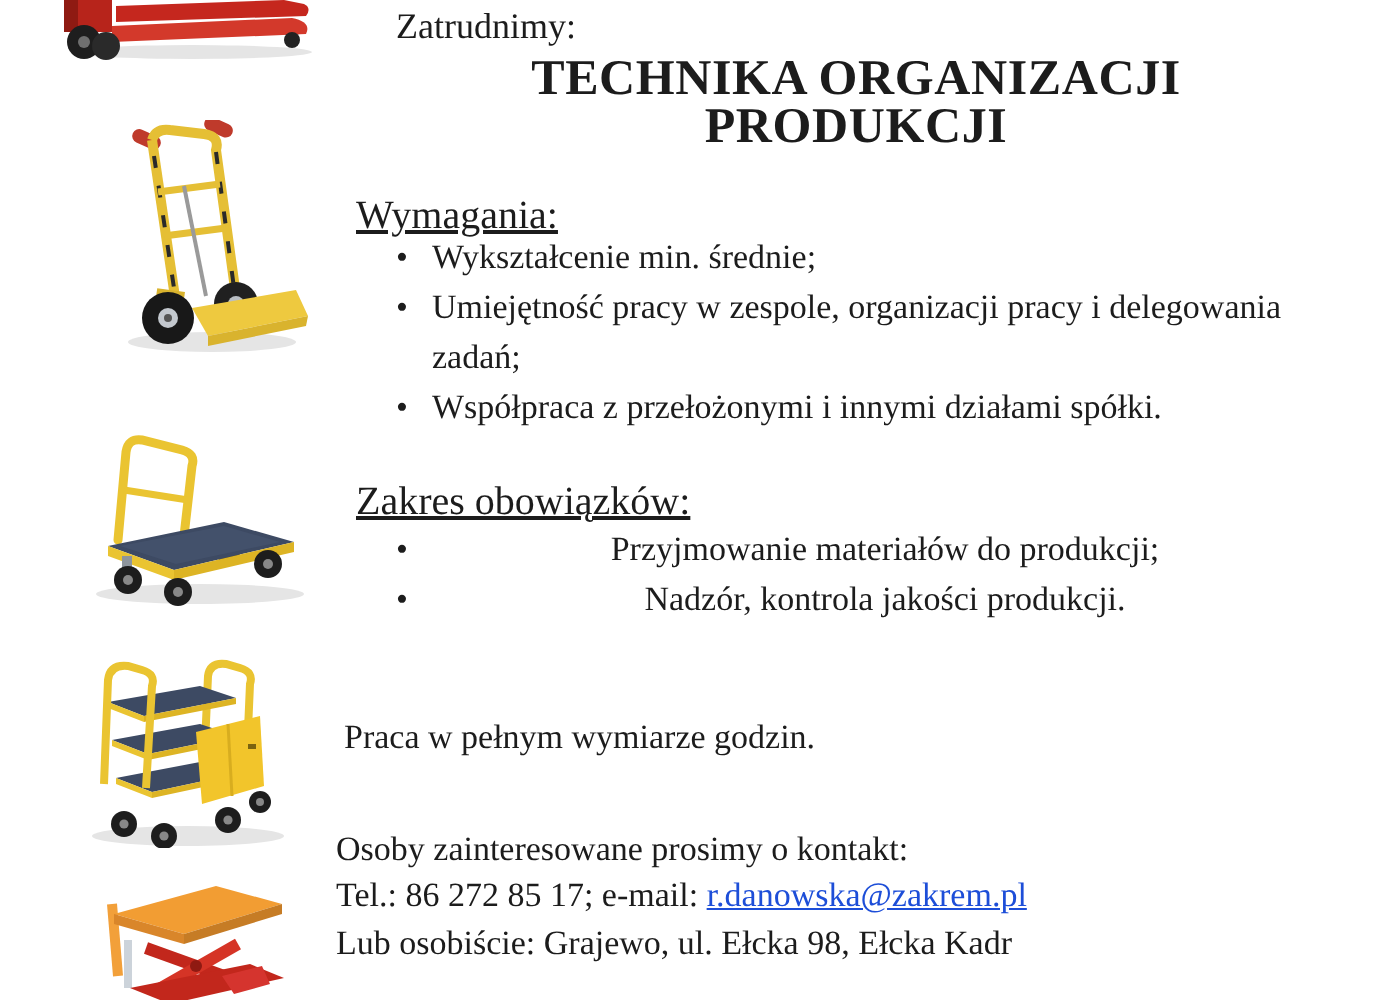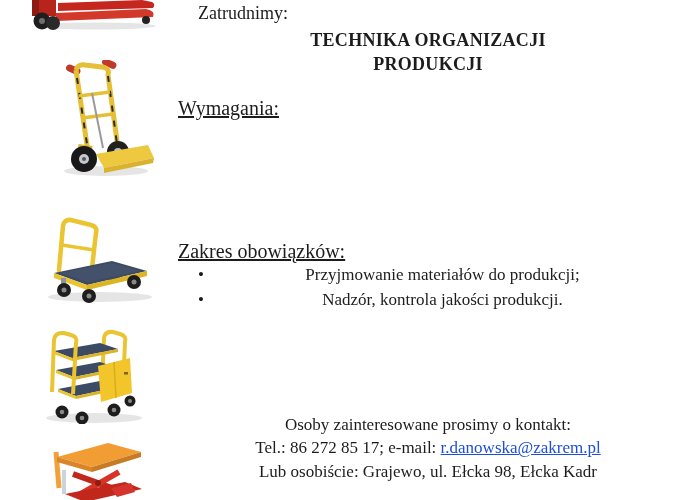--- a/index.html
+++ b/index.html
@@ -14,21 +14,21 @@
     background:#ffffff; overflow:hidden;border-radius:29px;
   }
   .abs { position:absolute; }
   .txt { font-size:17px; line-height:23px; }
 
   .intro { left:198px; top:2px; font-size:18px; }
 
   .title-block {
     left:168px; top:28px; width:520px;
     text-align:center; font-weight:bold;
-    font-size:18px; line-height:24px; letter-spacing:0.3px;
+    font-size:25px; line-height:24px; letter-spacing:0.3px;
   }
 
   .section-heading {
     font-size:20px; text-decoration:underline;
   }
   .h-wymagania { left:178px; top:97px; }
   .h-zakres   { left:178px; top:240px; }
 
   ul.doc-list { position:absolute; left:197px; width:472px; list-style:none; }
   .list-requirements { top:116px; }
@@ -40,21 +40,21 @@
   ul.doc-list li::before {
     content:"\2022";
     position:absolute; left:1px; top:0;
     font-size:17px;
   }
 
   .note { left:172px; top:357px; font-size:17px; }
 
   .contact-block {
     left:168px; top:413px; width:520px;
-    text-align:center; font-size:17px; line-height:23.3px;
+    font-size:17px; line-height:23.3px;
   }
   .email-link { color:#1d4ed8; text-decoration:underline; cursor:pointer; }
 
   figure.equip { position:absolute; }
   figure.equip svg { display:block; width:100%; height:100%; }
 </style>
 </head>
 <body>
 
 <div class="page">
@@ -164,27 +164,33 @@
   </aside>
 
   <div class="abs txt intro">Zatrudnimy:</div>
 
   <div class="abs title-block">
     <div>TECHNIKA ORGANIZACJI</div>
     <div>PRODUKCJI</div>
   </div>
 
   <div class="abs section-heading h-wymagania">Wymagania:</div>
+  <ul class="doc-list list-requirements">
+    <li>Wykształcenie min. średnie;</li>
+    <li>Umiejętność pracy w zespole, organizacji pracy i delegowania zadań;</li>
+    <li>Współpraca z przełożonymi i innymi działami spółki.</li>
+  </ul>
 
   <div class="abs section-heading h-zakres">Zakres obowiązków:</div>
   <ul class="doc-list list-duties">
     <li>Przyjmowanie materiałów do produkcji;</li>
     <li>Nadzór, kontrola jakości produkcji.</li>
   </ul>
 
+  <div class="abs txt note">Praca w pełnym wymiarze godzin.</div>
 
   <div class="abs contact-block">
     <div>Osoby zainteresowane prosimy o kontakt:</div>
     <div>
       <span>Tel.: 86 272 85 17; e-mail:</span>
       <a class="email-link">r.danowska@zakrem.pl</a>
     </div>
     <div>Lub osobiście: Grajewo, ul. Ełcka 98, Ełcka Kadr</div>
   </div>
 

